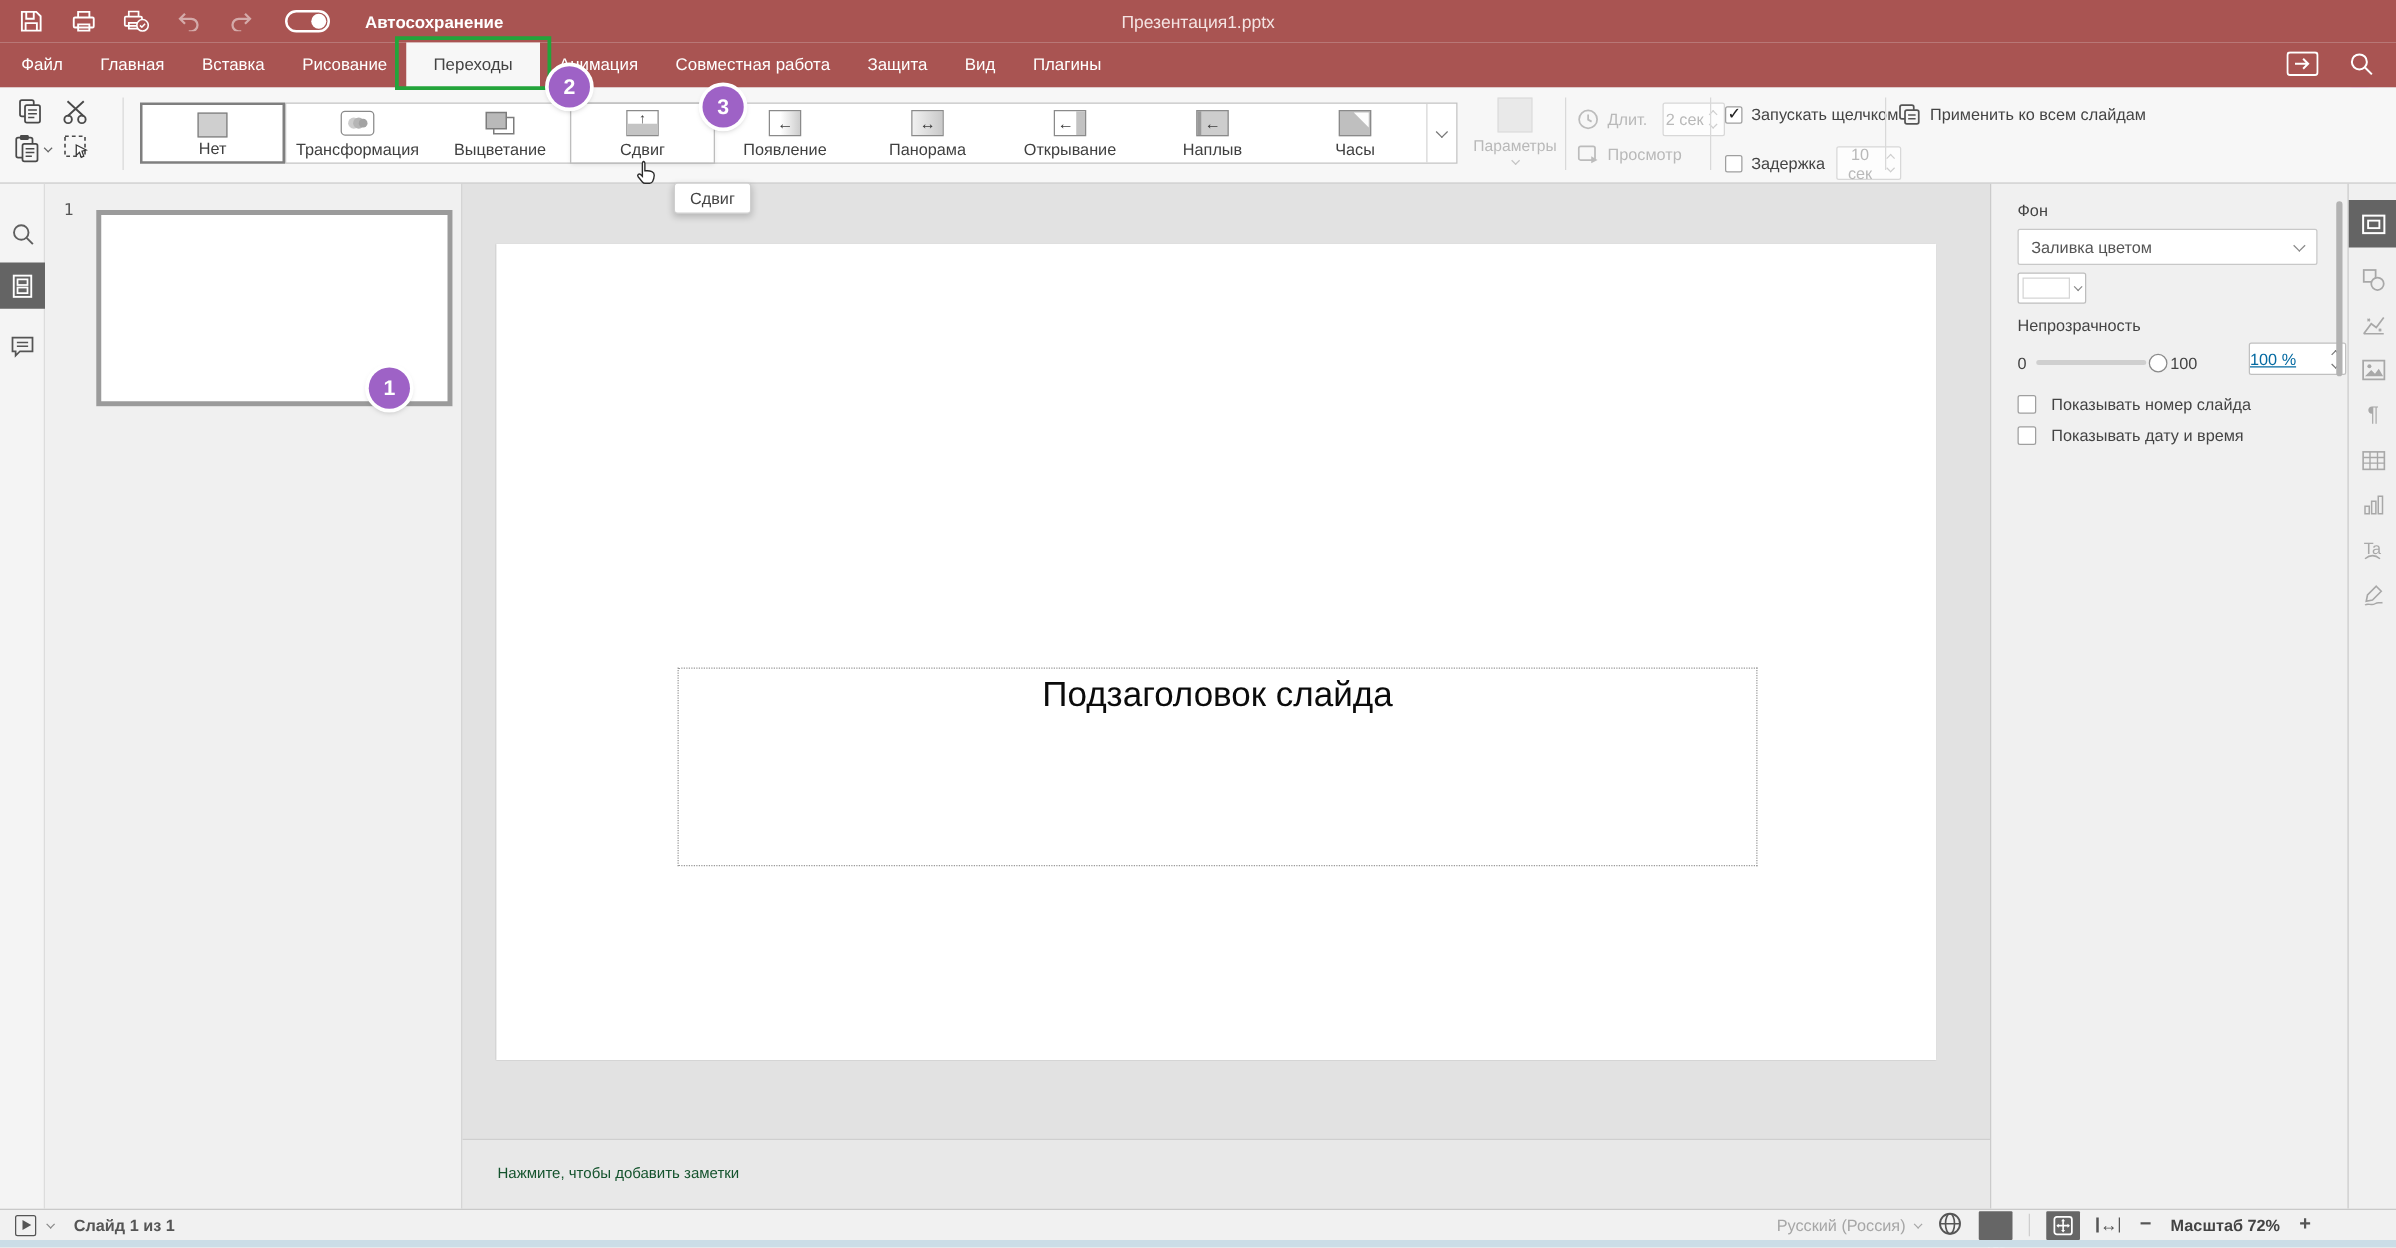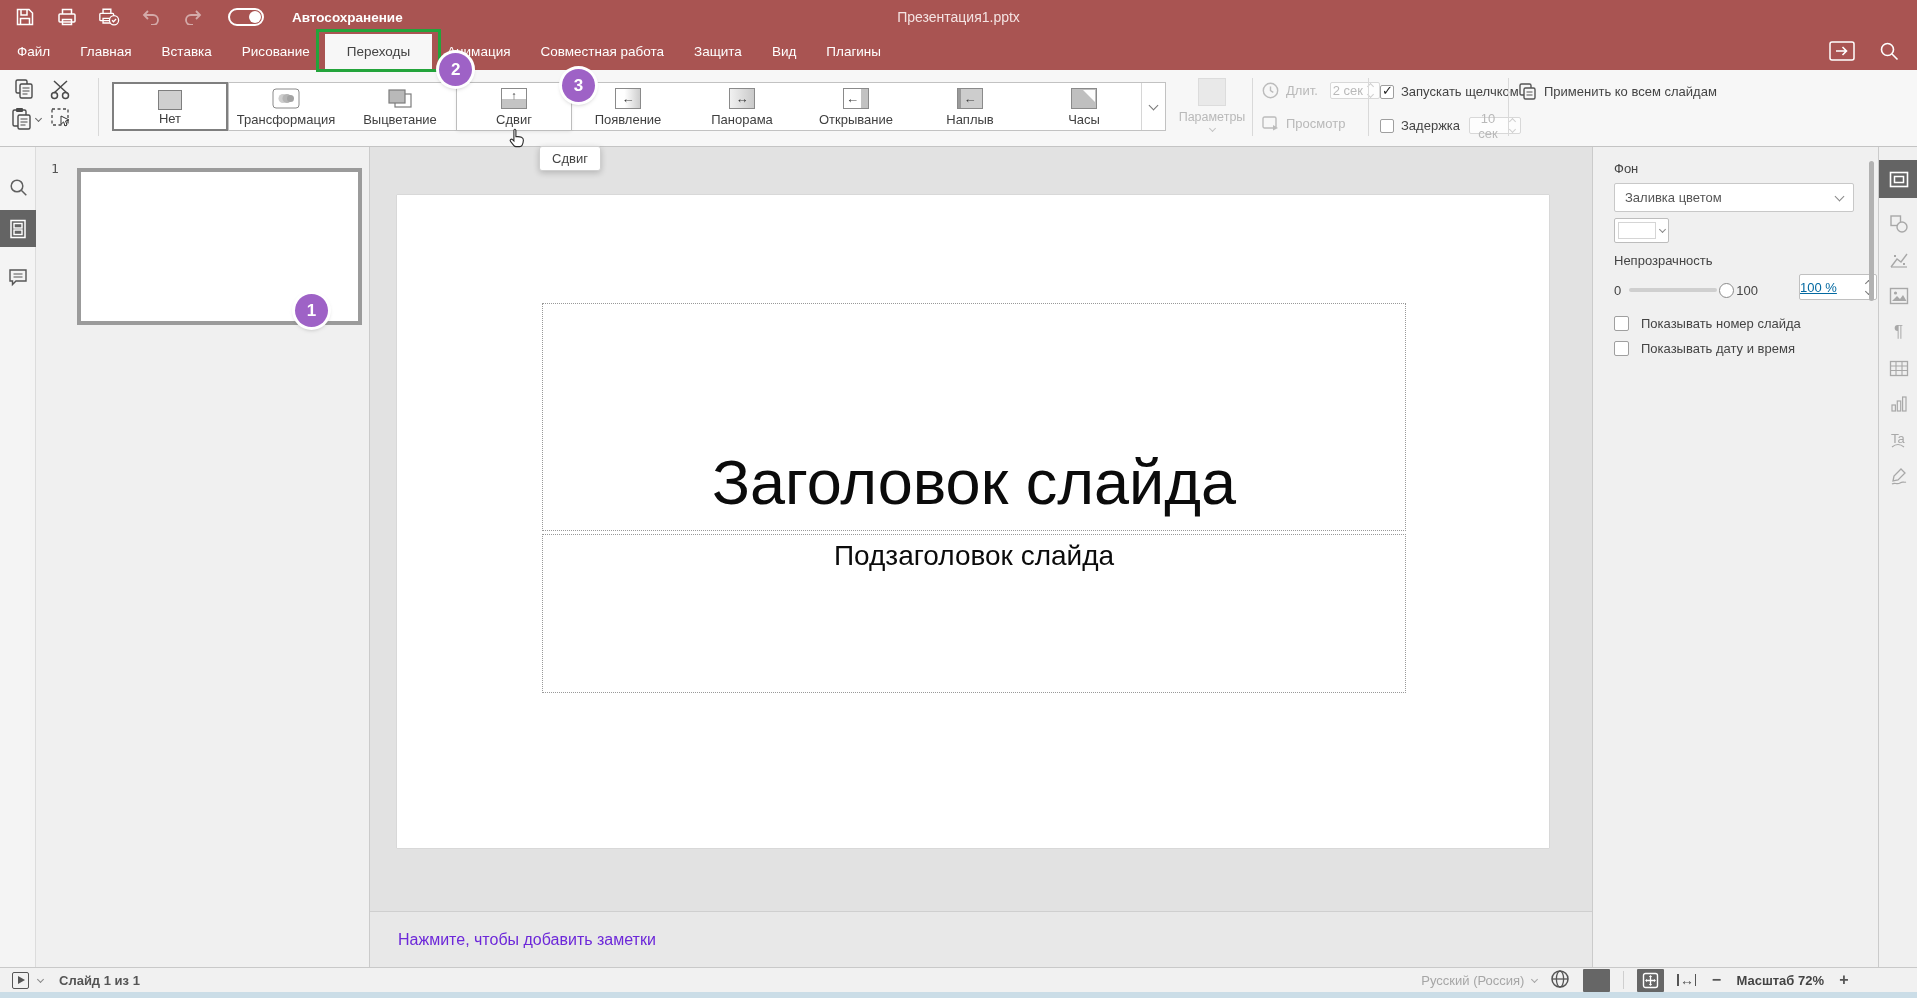--- a/index.html
+++ b/index.html
@@ -55,21 +55,21 @@
   .ti-clock { background:#bfbfbf; } .ti-clock::before { content:""; position:absolute; right:1px; top:1px; border-left:12px solid transparent; border-top:12px solid #fdfdfd; }
   .chev { display:inline-block; width:7px; height:7px; border-right:1.6px solid currentColor; border-bottom:1.6px solid currentColor; transform:rotate(45deg); }
   .chev.up { transform:rotate(-135deg); }
   .chev.sm { width:5px; height:5px; }
   .tooltip { position:absolute; left:82px; top:63px; background:#fff; border:1px solid #cfcfcf; border-radius:3px; padding:4px 12px; font-size:13px; color:#444; white-space:nowrap; box-shadow:0 2px 6px rgba(0,0,0,.2); z-index:8; }
   .cursor-hand { position:absolute; left:50px; top:44px; z-index:9; }
   .rb-opts { position:absolute; left:1181px; top:8px; width:62px; display:flex; flex-direction:column; align-items:center; color:#b9b9b9; }
   .rb-opts .optbox { width:28px; height:28px; background:#e9e9e9; border:1px solid #dcdcdc; margin-bottom:4px; }
   .rb-row { position:absolute; display:flex; align-items:center; gap:7px; }
   .disabled-txt { color:#b9b9b9; }
-  .spinbox { height:17px; background:#fdfdfd; border:1px solid #d8d8d8; border-radius:2px; display:flex; align-items:center; }
+  .spinbox { height:27px; background:#fdfdfd; border:1px solid #d8d8d8; border-radius:2px; display:flex; align-items:center; }
   .spinbox .val { flex:1; text-align:center; font-size:13px; }
   .spin-arrows { width:14px; display:flex; flex-direction:column; align-items:center; gap:3px; padding-right:2px; }
   .cb { width:14px; height:14px; background:#fff; border:1px solid #9f9f9f; border-radius:2px; position:relative; }
   .cb.checked::after { content:"✓"; position:absolute; left:1px; top:-3px; font-size:13px; color:#222; font-weight:bold; }
 
   
   .leftrail { left:0; top:147px; width:36px; height:820px; background:#f4f4f4; border-right:1px solid #dcdcdc; }
   .lr-btn { position:absolute; left:0; width:36px; height:37px; display:flex; align-items:center; justify-content:center; }
   .lr-btn.sel { background:#646464; }
 
@@ -79,21 +79,21 @@
   .thumb { position:absolute; left:41px; top:21px; width:285px; height:157px; background:#fff; border:4px solid #9b9b9b; }
 
   
   .canvas { left:370px; top:147px; width:1222px; height:820px; background:#e2e2e2; }
   .slide { position:absolute; left:27px; top:48px; width:1152px; height:653px; background:#fff; box-shadow:0 0 1px rgba(0,0,0,.25); }
   .ph { position:absolute; left:145px; width:864px; border:1px dotted #999; display:flex; justify-content:center; }
   .ph-title { top:108px; height:228px; align-items:flex-end; }
   .ph-title .txt { font-size:63px; color:#0b0b0b; padding-bottom:12px; white-space:nowrap; }
   .ph-subtitle { top:339px; height:159px; align-items:flex-start; }
   .ph-subtitle .txt { font-size:28px; color:#0b0b0b; padding-top:5px; white-space:nowrap; }
-  .notes { position:absolute; left:0; top:764px; width:1222px; height:56px; background:#e8e8e8; border-top:1px solid #cfcfcf; padding:19px 0 0 28px; font-size:16px; color:#6d28d9; }
+  .notes { position:absolute; left:0; top:764px; width:1222px; height:56px; background:#e8e8e8; border-top:1px solid #cfcfcf; padding:19px 0 0 28px; font-size:12px; color:#14532d; }
 
   
   .rightpanel { left:1592px; top:147px; width:286px; height:820px; background:#f0f0f0; border-left:1px solid #cbcbcb; }
   .rp-label { position:absolute; left:21px; font-weight:normal; font-size:13px; color:#444; }
   .rp-select { position:absolute; left:21px; top:36px; width:240px; height:29px; background:#fff; border:1px solid #c8c8c8; border-radius:2px; display:flex; align-items:center; padding:0 10px; color:#555; }
   .rp-select .chev { margin-left:auto; color:#888; margin-top:-3px; }
   .color-btn { position:absolute; left:21px; top:71px; width:55px; height:25px; background:#fff; border:1px solid #bdbdbd; border-radius:2px; display:flex; }
   .color-swatch { width:38px; margin:3px 0 3px 3px; border:1px solid #d5d5d5; background:#fff; }
   .color-chev { flex:1; display:flex; align-items:center; justify-content:center; color:#888; }
   .slider-row { position:absolute; left:21px; top:130px; width:244px; height:26px; display:flex; align-items:center; font-size:13px; color:#444; }
@@ -379,23 +379,20 @@
 
   <div class="abs thumbs">
     <span class="thumb-num">1</span>
     <div class="thumb">
       <div class="badge badge1">1</div>
     </div>
   </div>
 
   <div class="abs canvas">
     <div class="slide">
-      <div class="ph ph-title">
-        <span class="txt">Заголовок слайда</span>
-      </div>
       <div class="ph ph-subtitle">
         <span class="txt">Подзаголовок слайда</span>
       </div>
     </div>
     <div class="notes">
       <span>Нажмите, чтобы добавить заметки</span>
     </div>
   </div>
 
   <div class="abs rightpanel">

